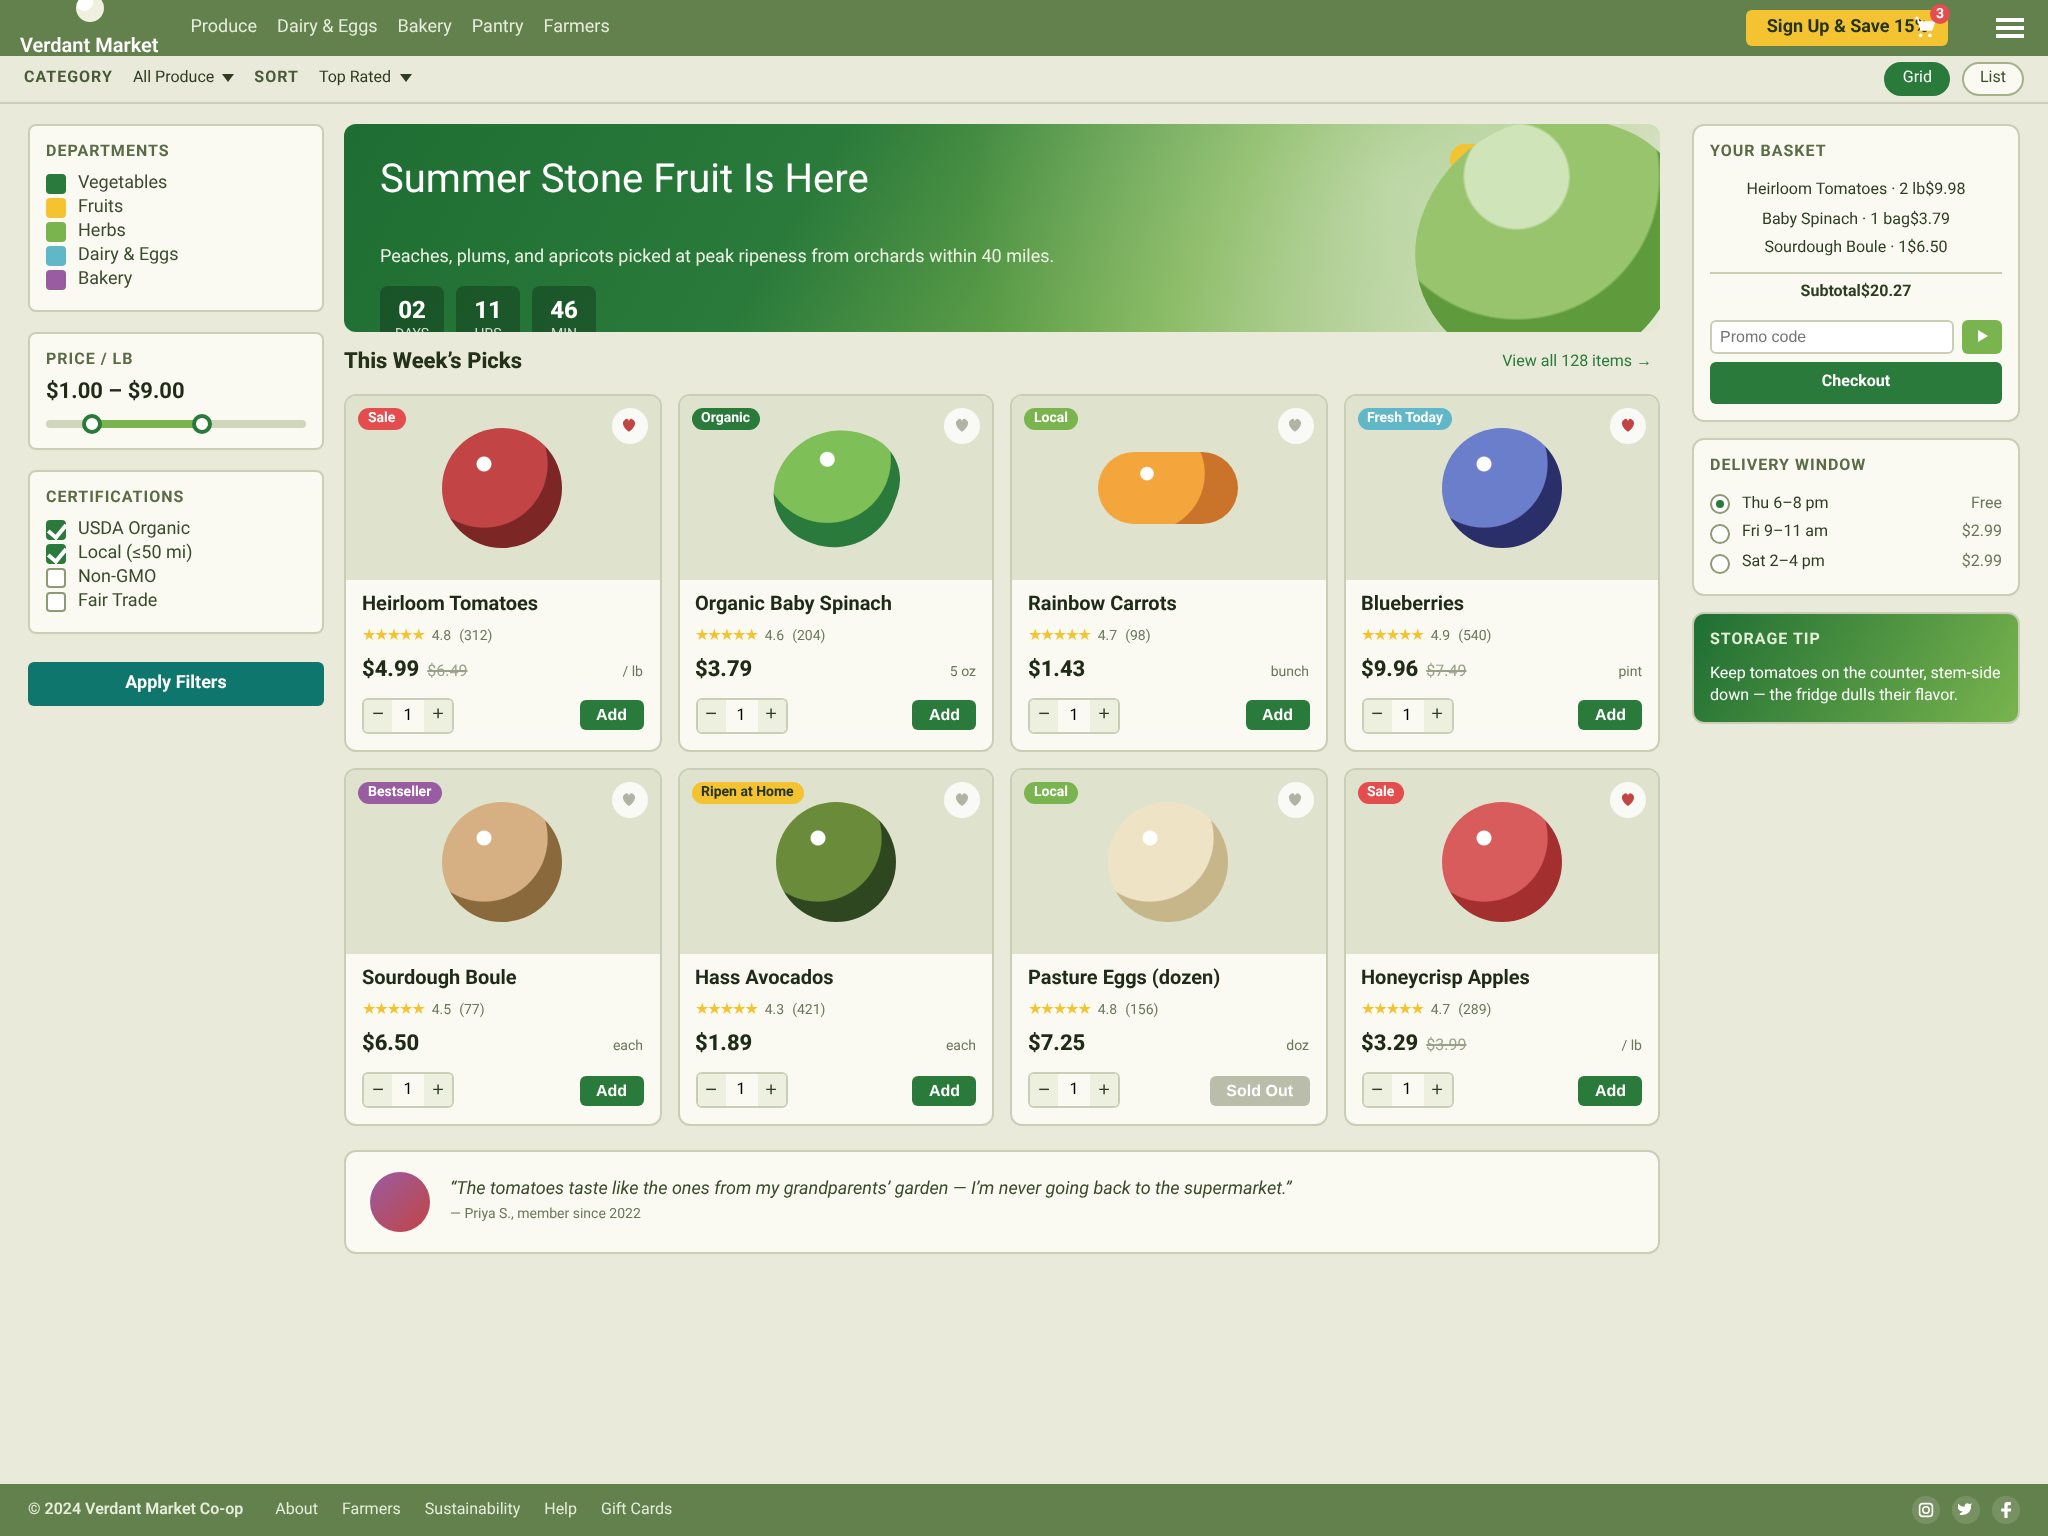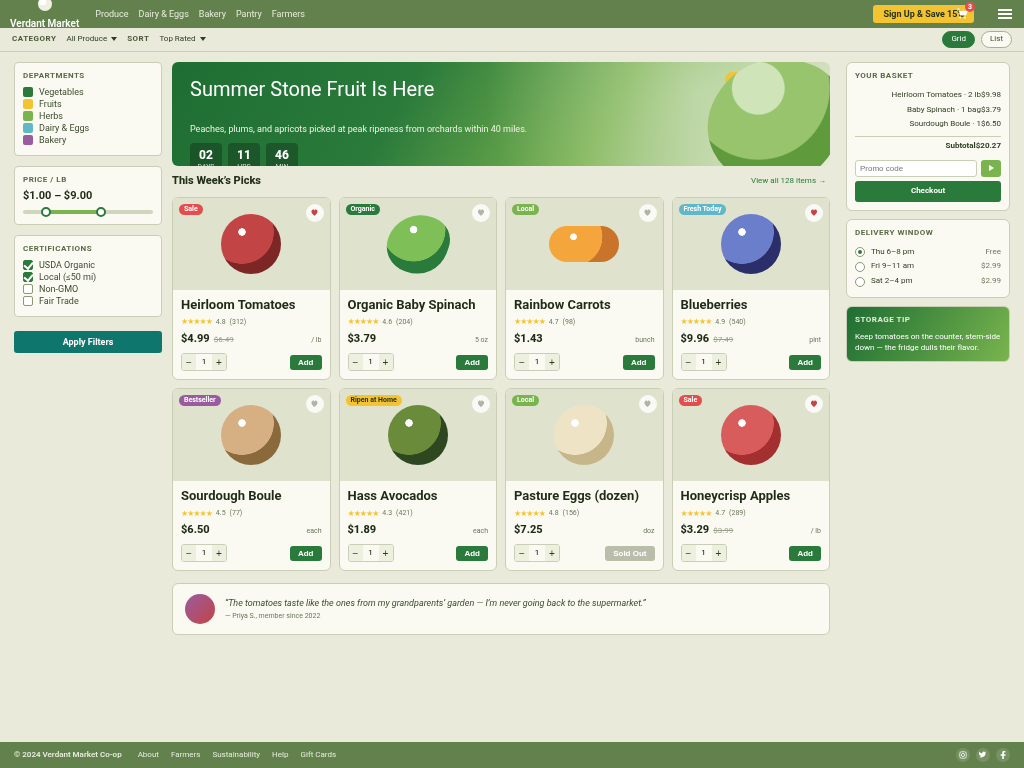--- a/index.html
+++ b/index.html
@@ -160,21 +160,21 @@
   .card .heart {
     position: absolute; top: 6px; right: 6px; width: 18px; height: 18px;
     background: #ffffffcc; border-radius: 50%; display: grid; place-items: center;
   }
   .card .heart::after {
     content: ""; width: 8px; height: 8px; background: #c24444;
     clip-path: path('M4 7 C1 5,0 2,2 1 C3 0,4 1,4 2 C4 1,5 0,6 1 C8 2,7 5,4 7 Z');
   }
   .card .heart.off::after { background: #b3b3a4; }
   .card .body { padding: 6px 8px 8px; display: flex; flex-direction: column; gap: 4px; }
-  .card .name { font-size: 13px; font-weight: 700; color: #1f2b17; }
+  .card .name { font-size: 10px; font-weight: 700; color: #1f2b17; }
   .card .meta { display: flex; gap: 4px; align-items: center; font-size: 7px; color: #6b775a; }
   .badge { font-size: 7px; padding: 1px 5px; border-radius: 6px; font-weight: 700; }
   .badge.organic  { background: #2a7a3b; color: #fff; }
   .badge.local    { background: #79b44e; color: #fff; }
   .badge.sale     { background: #e34d4d; color: #fff; }
   .badge.fresh    { background: #5fb7c7; color: #fff; }
   .badge.best     { background: #9a5ca1; color: #fff; }
   .badge.ripen    { background: #f4c331; color: #24331a; }
   .stars { color: #f4c331; font-size: 8px; letter-spacing: -1px; }
   .priceRow { display: flex; align-items: baseline; gap: 4px; }
@@ -200,21 +200,21 @@
   
   .rail {
     width: 186px;
     padding: 10px 14px 10px 8px;
     display: flex; flex-direction: column; gap: 8px;
   }
   .railCard {
     background: #fafaf3; border: 1px solid #c9cfb6; border-radius: 6px; padding: 8px;
   }
   .rail h4 { font-size: 8px; text-transform: uppercase; letter-spacing: .5px; color: #5a6b46; margin-bottom: 6px; }
-  .cartLine { display: flex; font-size: 8px; justify-content: flex-end; padding: 2px 0; color: #2e3d22; }
+  .cartLine { display: flex; font-size: 8px; justify-content: center; padding: 2px 0; color: #2e3d22; }
   .rail .checkout { background: #2a7a3b; color: #fff; text-align: center; padding: 5px; border-radius: 3px; font-weight: 700; margin-top: 4px; font-size: 8px; }
   .promo { display: flex; gap: 4px; margin-top: 6px; }
   .promo input { flex: 1; font-size: 8px; padding: 3px 4px; border: 1px solid #c9cfb6; border-radius: 3px; background: #fff; }
   .promo button { width: 20px; border: none; background: #79b44e; color: #fff; border-radius: 3px; display: grid; place-items: center; cursor: pointer; }
   .promo button::after { content: ""; width: 0; height: 0; border-top: 3px solid transparent; border-bottom: 3px solid transparent; border-left: 5px solid #fff; }
   .delivery .row { display: flex; align-items: center; gap: 6px; font-size: 8px; color: #2e3d22; padding: 2px 0; }
   .radio { width: 10px; height: 10px; border-radius: 50%; border: 1px solid #8d9a73; display: grid; place-items: center; background: #fff; }
   .radio.on::after { content: ""; width: 4px; height: 4px; border-radius: 50%; background: #2a7a3b; }
 
   .tip { background: linear-gradient(120deg,#1e6e33,#79b44e); color: #fff; }

